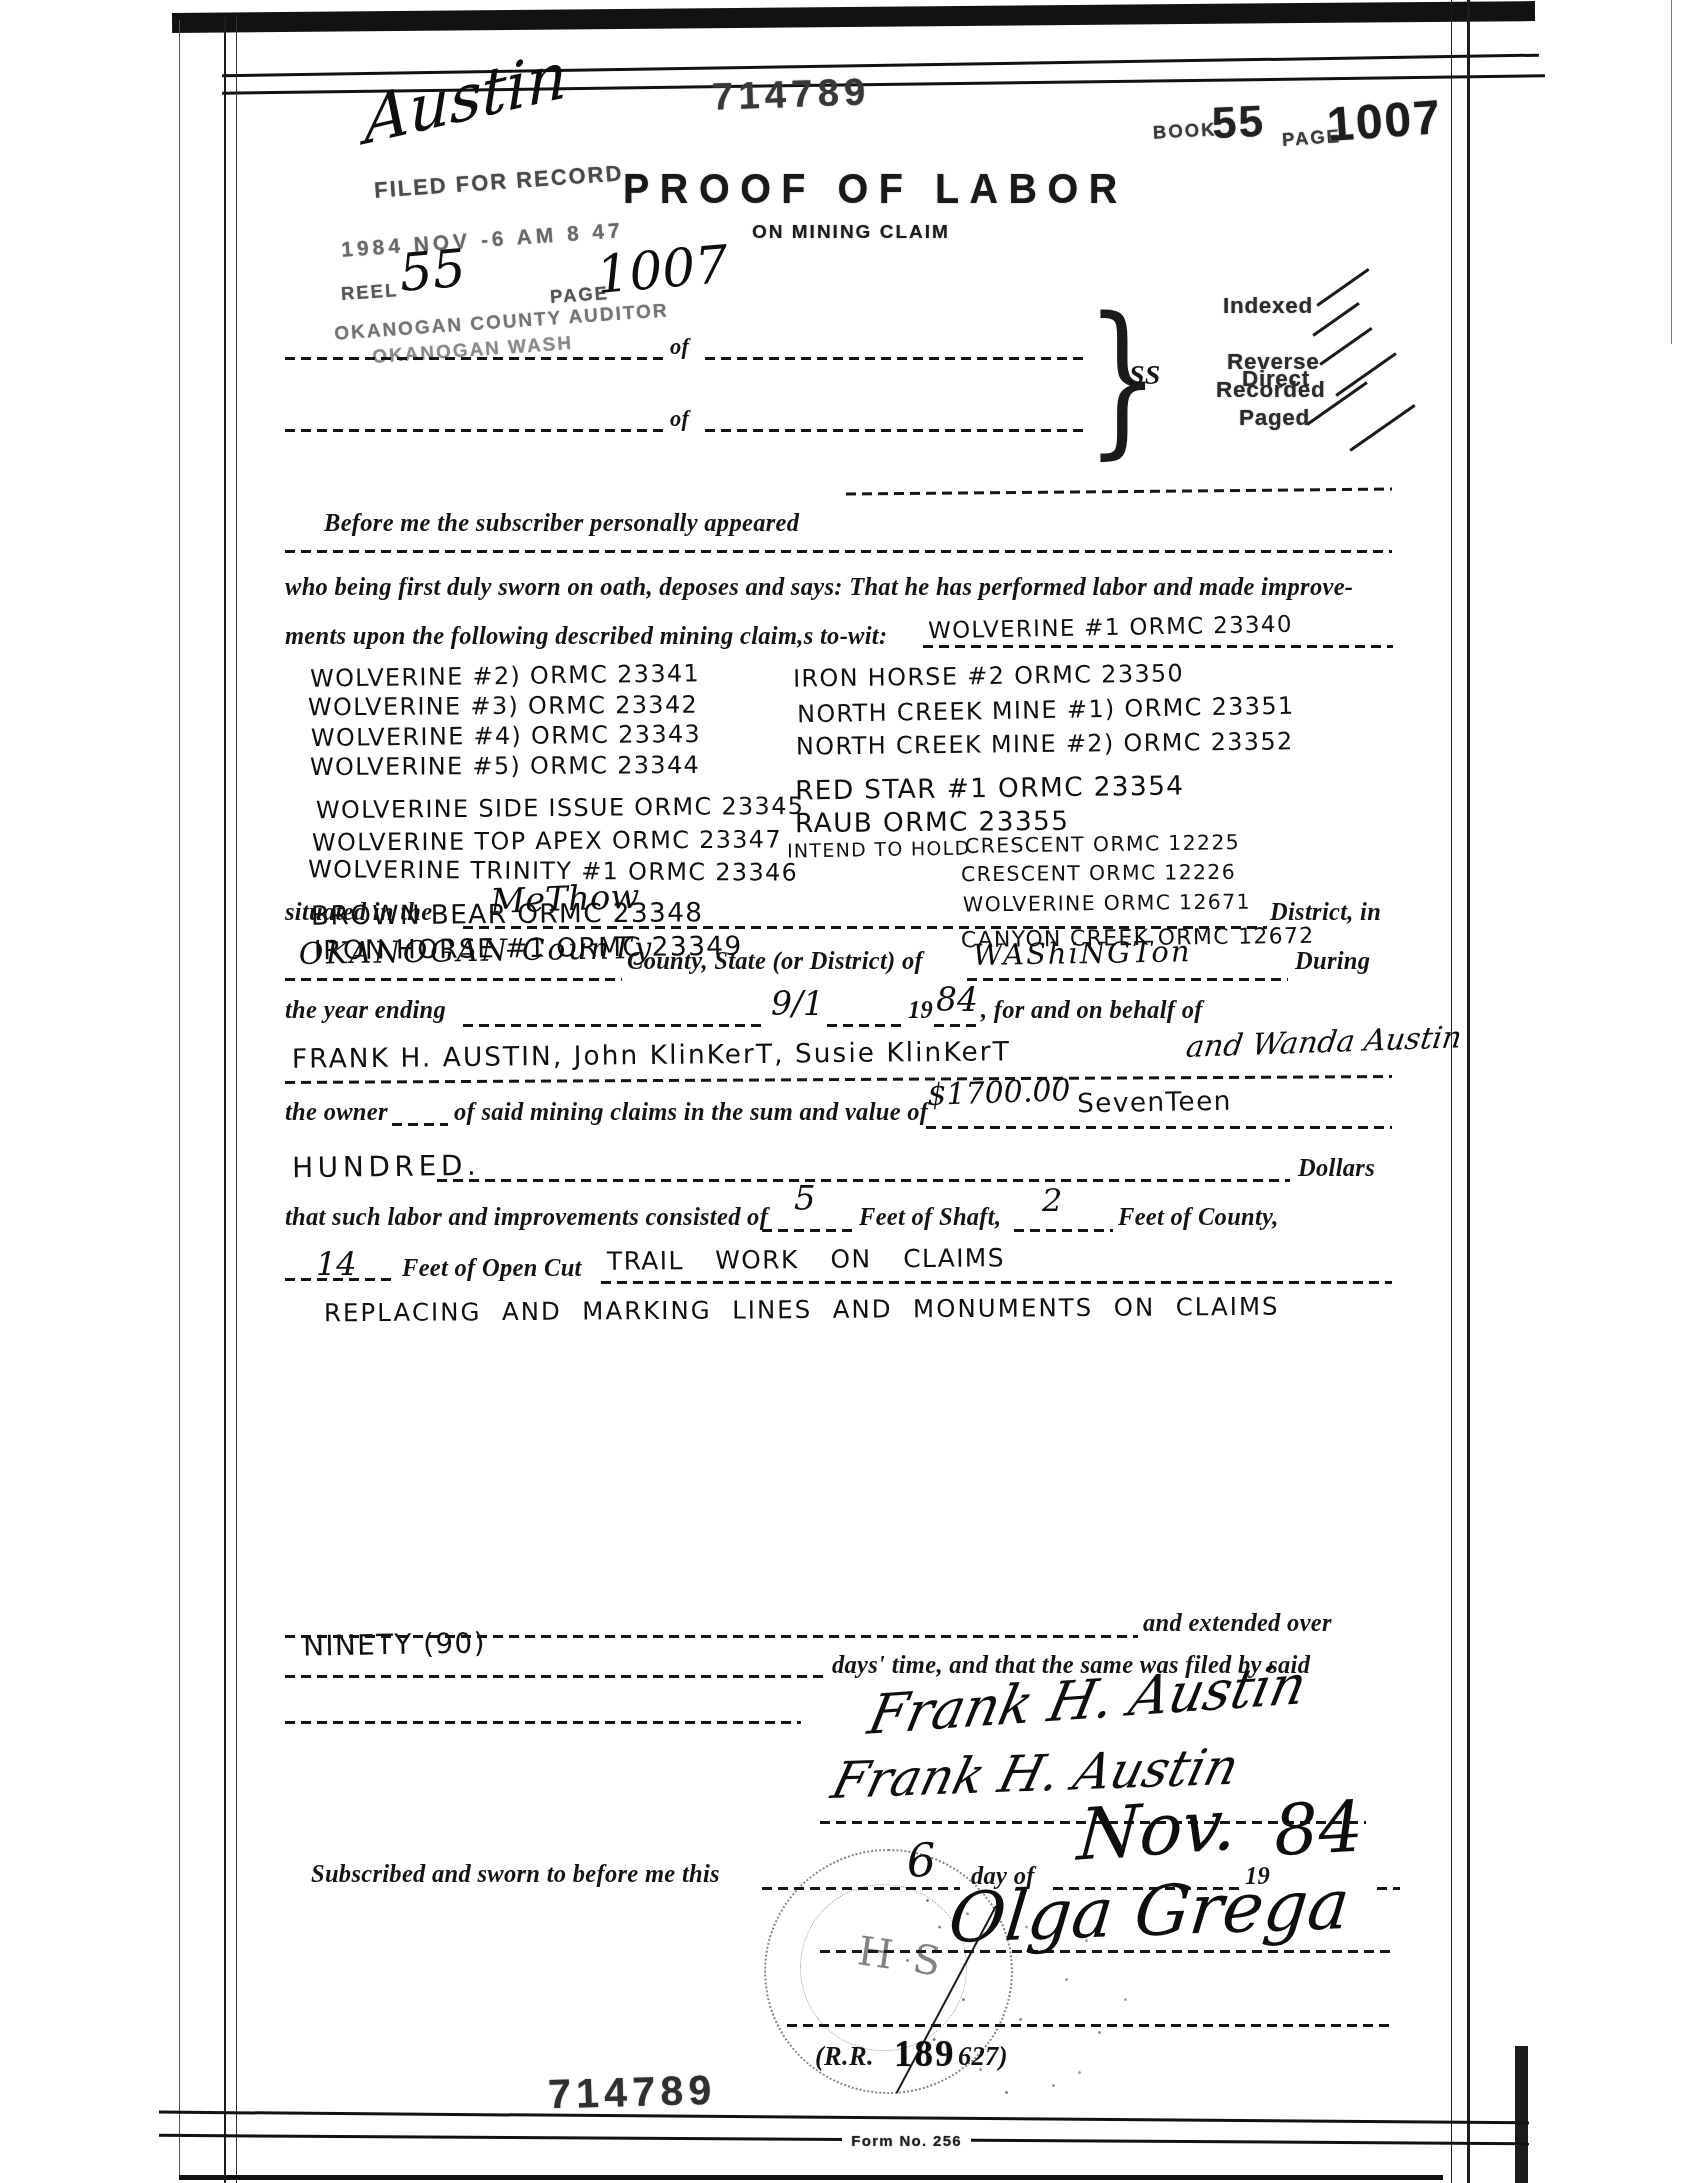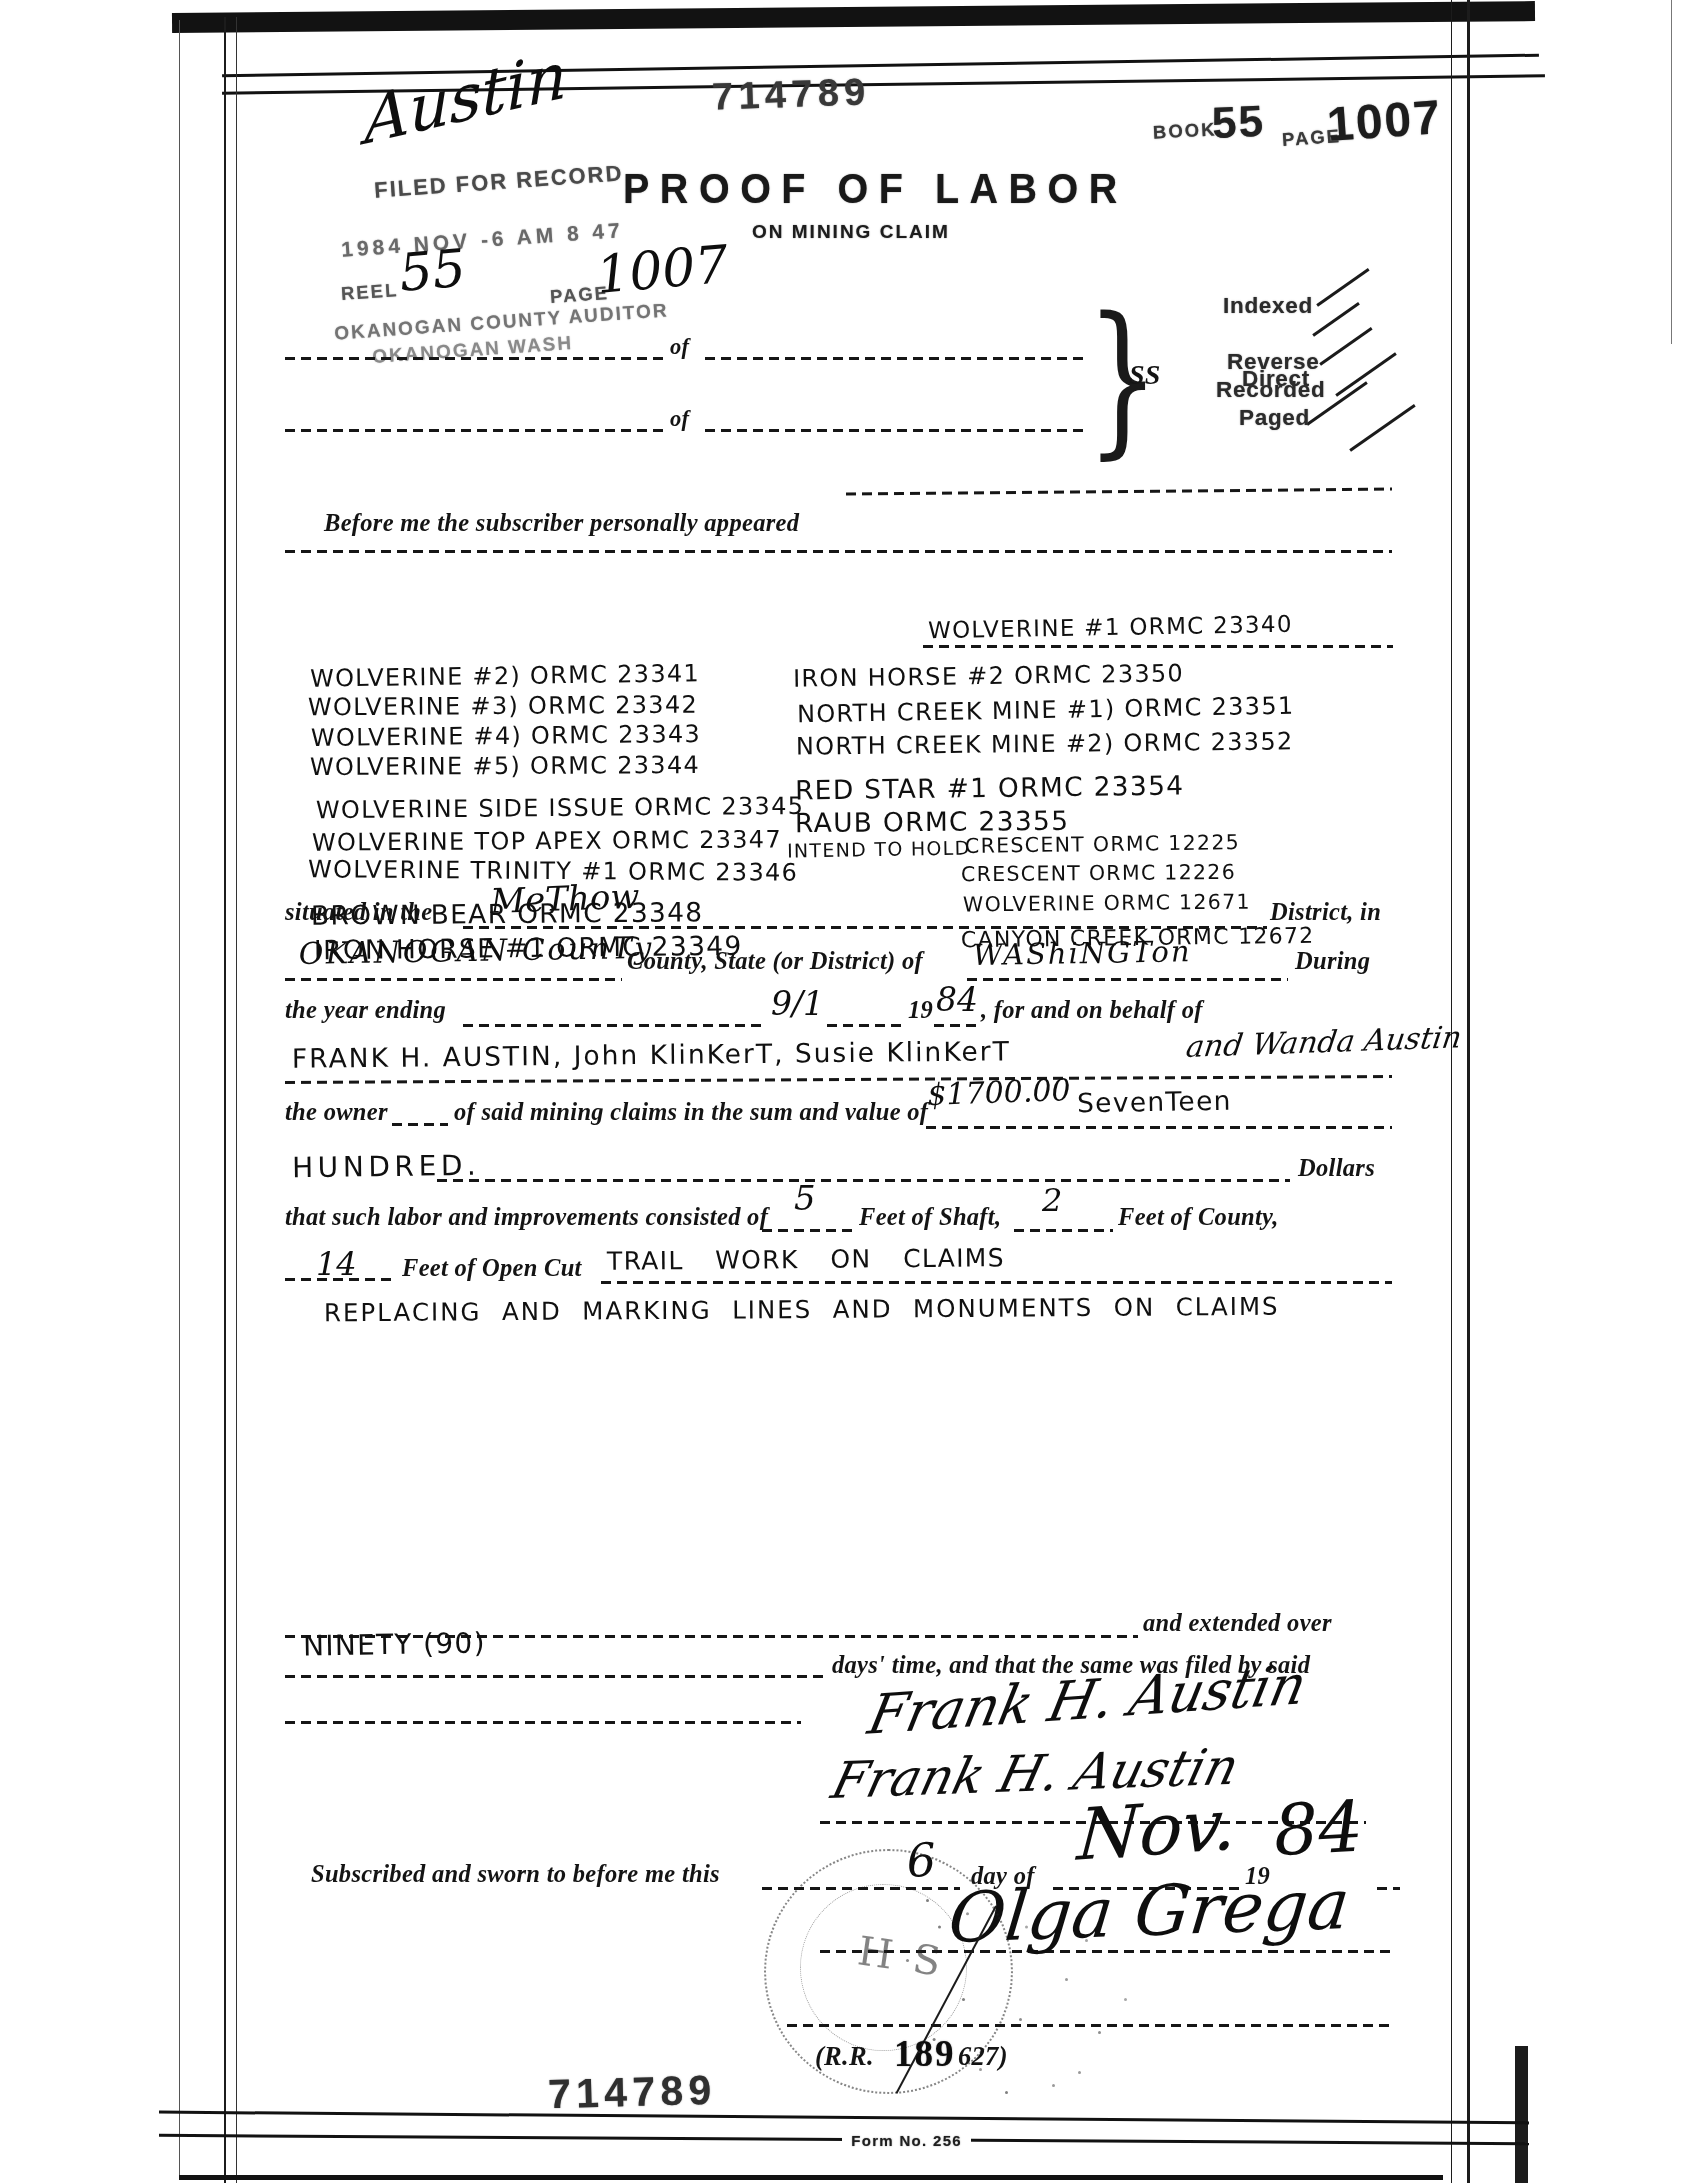--- a/index.html
+++ b/index.html
@@ -87,21 +87,23 @@
   <div class="sl" style="left:1320px;top:363px;width:63px;"></div>
   <div class="stamp" style="left:1216px;top:377px;font-size:22.5px;letter-spacing:0.7px;">Recorded</div>
   <div class="sl" style="left:1336px;top:394px;width:73px;"></div>
   <div class="sl" style="left:1307px;top:423px;width:73px;"></div>
   <div class="stamp" style="left:1239px;top:405px;font-size:22.5px;letter-spacing:0.7px;">Paged</div>
   <div class="sl" style="left:1350px;top:449px;width:79px;"></div>
 
   <div class="frm" style="left:324px;top:466px;margin-top:43px;">Before me the subscriber personally appeared</div>
   <div class="dl" style="left:846px;top:490px;width:546px;transform:rotate(-0.5deg);"></div>
   <div class="dl" style="left:285px;top:550px;width:1107px;"></div>
-
+  <div class="frm" style="left:285px;top:573px;">who being first duly sworn on oath, deposes and says: That he has performed labor and made improve-</div>
+
+  <div class="frm" style="left:285px;top:622px;">ments upon the following described mining claim,s to-wit:</div>
   <div class="hand" style="left:928px;top:614px;font-size:23px;transform:rotate(-1deg);">WOLVERINE #1 ORMC 23340</div>
   <div class="dl" style="left:923px;top:645px;width:470px;"></div>
 
   <div class="hand" style="left:310px;top:662px;transform:rotate(-0.8deg);">WOLVERINE #2) ORMC 23341</div>
   <div class="hand" style="left:308px;top:692px;transform:rotate(-0.4deg);">WOLVERINE #3) ORMC 23342</div>
   <div class="hand" style="left:311px;top:722px;transform:rotate(-0.6deg);">WOLVERINE #4) ORMC 23343</div>
   <div class="hand" style="left:310px;top:752px;transform:rotate(-0.3deg);">WOLVERINE #5) ORMC 23344</div>
   <div class="hand" style="left:316px;top:794px;transform:rotate(-0.5deg);">WOLVERINE SIDE ISSUE ORMC 23345</div>
   <div class="hand" style="left:312px;top:827px;transform:rotate(-0.4deg);">WOLVERINE TOP APEX ORMC 23347</div>
   <div class="hand" style="left:308px;top:857px;transform:rotate(0.4deg);">WOLVERINE TRINITY #1 ORMC 23346</div>

